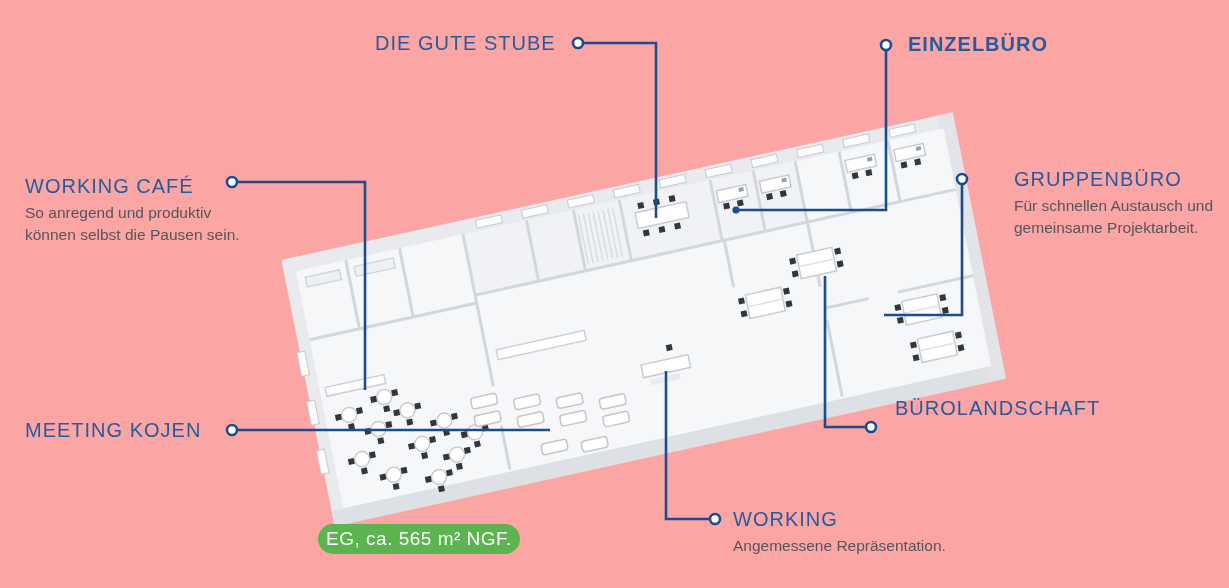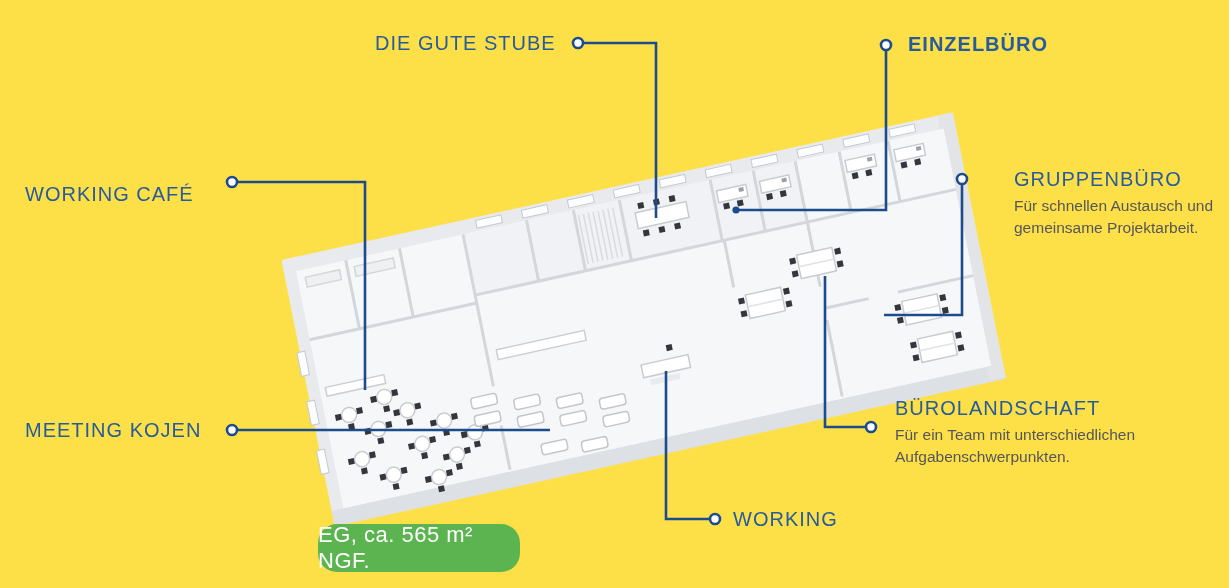--- a/index.html
+++ b/index.html
@@ -8,21 +8,21 @@
     --body:#55565a;
     --badge-bg:#5cb450;
     --badge-text:#ffffff;
   }
   *{box-sizing:border-box;}
   html,body{margin:0;padding:0;background:#ffffff;}
   body{font-family:"Liberation Sans", sans-serif;}
   #stage{
     position:relative;
     width:1229px;height:588px;
-    background:#fde047;
+    background:#fca5a5;
     overflow:hidden;
   }
   #plan-svg{position:absolute;left:0;top:0;}
   .callout{position:absolute;}
   .callout .title{
     font-size:20px;
     line-height:24px;
     letter-spacing:1px;
     color:var(--title);
     white-space:nowrap;
@@ -30,25 +30,25 @@
   .callout .desc{
     margin-top:4px;
     font-size:15.5px;
     line-height:1.42;
     color:var(--body);
     white-space:pre-line;
   }
   #area-badge{
     position:absolute;
     left:318px;top:524px;
-    width:202px;height:48px;
+    width:202px;height:30px;
     border-radius:19px;
     background:var(--badge-bg);
     color:var(--badge-text);
-    font-size:22px;
+    font-size:19px;
     display:flex;align-items:center;justify-content:center;
     letter-spacing:0.5px;
   }
 </style>
 </head>
 <body>
 
 <div id="stage">
 
   <svg id="plan-svg" width="1229" height="588" viewBox="0 0 1229 588">
@@ -221,39 +221,40 @@
   </svg>
 
   <div class="callout" style="left:375px;top:31px;width:250px;">
     <div class="title">DIE GUTE STUBE</div>
   </div>
 
   <div class="callout" style="left:908px;top:32px;width:270px;font-weight:bold;">
     <div class="title">EINZELBÜRO</div>
   </div>
 
-  <div class="callout" style="left:25px;top:182px;width:290px;">
+  <div class="callout" style="left:25px;top:174px;width:290px;">
     <div class="title">WORKING CAFÉ</div>
+    <div class="desc">So anregend und produktiv
+können selbst die Pausen sein.</div>
   </div>
 
   <div class="callout" style="left:1014px;top:167px;width:245px;">
     <div class="title">GRUPPENBÜRO</div>
     <div class="desc">Für schnellen Austausch und
 gemeinsame Projektarbeit.</div>
   </div>
 
   <div class="callout" style="left:25px;top:418px;width:290px;">
     <div class="title">MEETING KOJEN</div>
   </div>
 
   <div class="callout" style="left:895px;top:396px;width:334px;">
     <div class="title">BÜROLANDSCHAFT</div>
-    <div class="desc">Für ein Team mit unterschiedlichen
-Aufgabenschwerpunkten.</div>
   </div>
 
   <div class="callout" style="left:733px;top:507px;width:300px;">
     <div class="title">WORKING</div>
+    <div class="desc">Angemessene Repräsentation.</div>
   </div>
 
   <div id="area-badge">EG, ca. 565 m² NGF.</div>
 
 </div>
 
 </body></html>

